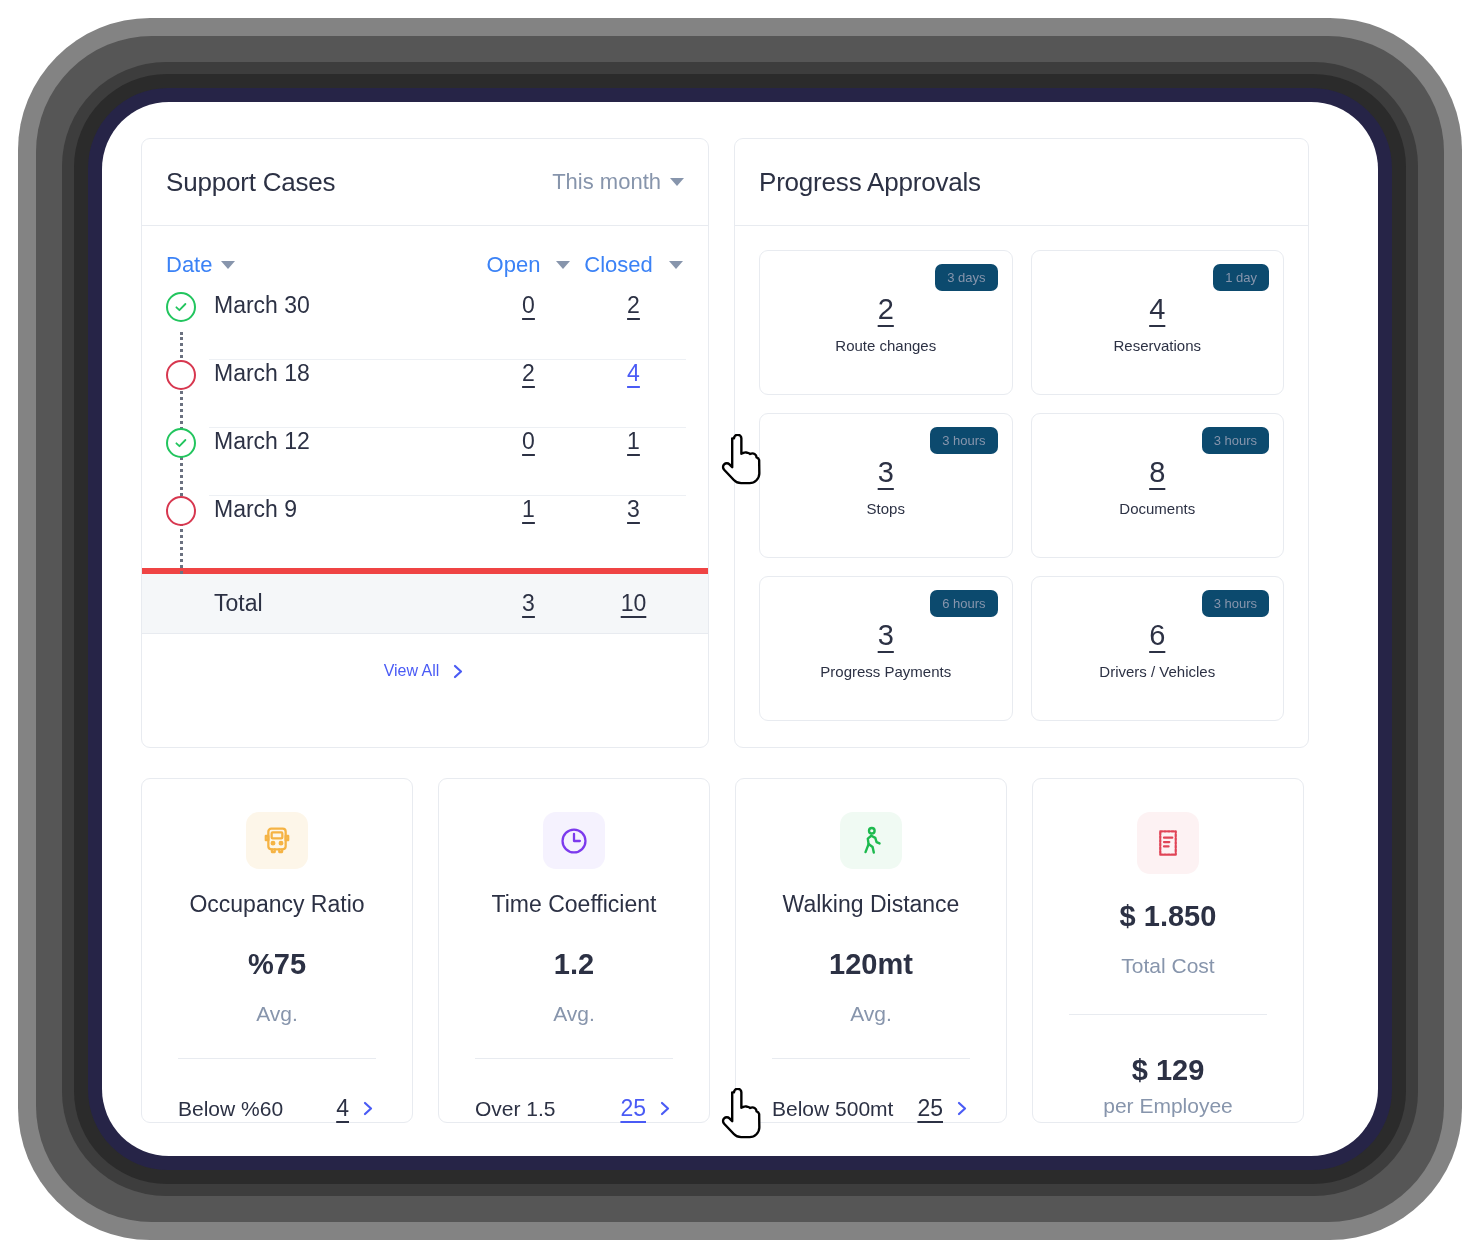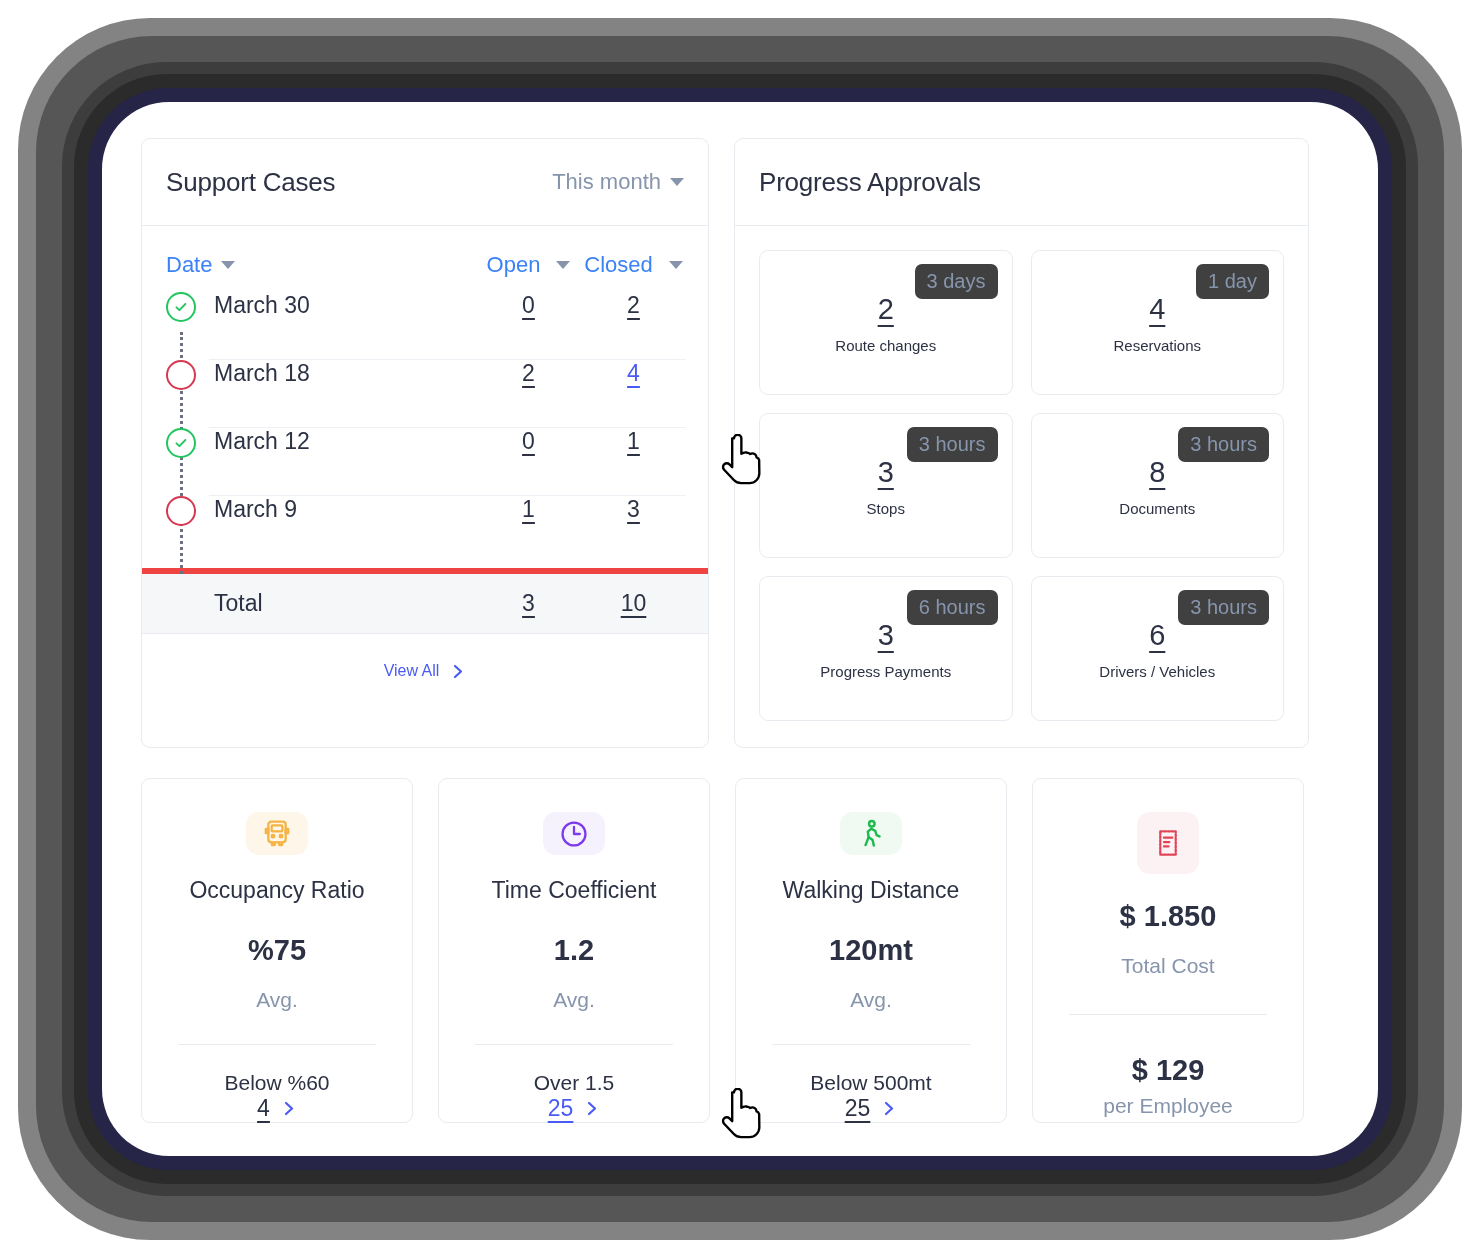--- a/index.html
+++ b/index.html
@@ -199,23 +199,23 @@
     border: 1px solid #e8ebf0;
     border-radius: 9px;
     height: 145px;
     padding: 14px 16px 0 16px;
     display: flex; flex-direction: column; align-items: center;
     position: relative;
     cursor: pointer;
   }
   .badge {
     position: absolute; right: 14px; top: 13px;
-    background: #404040;
+    background: #0c4a6e;
     color: #8795ac;
-    font-size: 20px;
+    font-size: 13px;
     padding: 6px 12px;
     border-radius: 7px;
   }
   .appr-num {
     font-size: 29px; color: #2c3144;
     text-decoration: underline;
     text-underline-offset: 6px;
     margin-top: 28px;
   }
   .appr-label {
@@ -251,22 +251,22 @@
     font-size: 21px; color: #8795ac;
     margin-top: 21px;
   }
   .m-divider {
     width: 198px; height: 1px;
     background: #e8ebf0;
     margin-top: 32px;
   }
   .m-foot {
     width: 198px;
-    margin-top: 26px;
-    display: flex; align-items: center; justify-content: space-between; flex-direction: column;
+    margin-top: 36px;
+    display: flex; align-items: center; justify-content: space-between;
   }
   .m-foot-label { font-size: 21px; color: #2c3144; }
   .m-foot-right {
     display: flex; align-items: center; gap: 12px;
     cursor: pointer;
   }
   .m-foot-num {
     font-size: 23px; color: #2c3144;
     text-decoration: underline;
     text-underline-offset: 5px;

